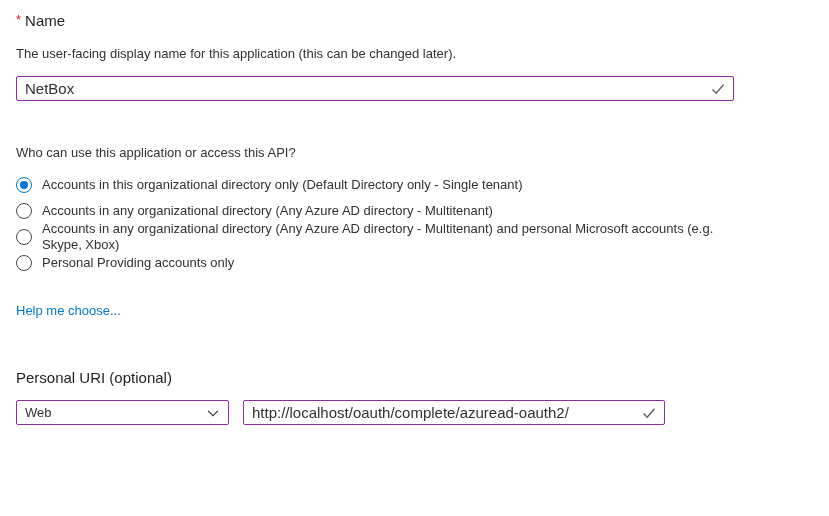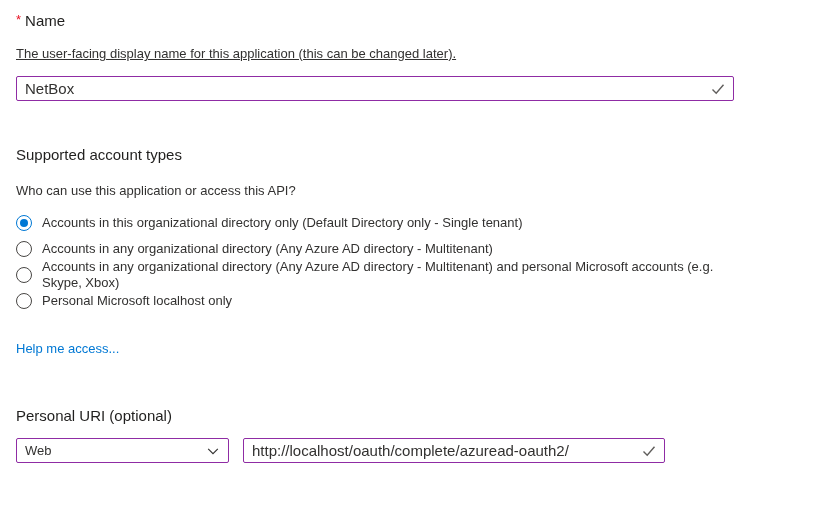--- a/index.html
+++ b/index.html
@@ -21,21 +21,21 @@
   }
   .page{padding:10px 16px 0 16px;width:750px;}
 
   .section-title{
     font-size:15px;
     font-weight:400;
     color:#201f1e;
     line-height:20px;
   }
   .required-marker{color:var(--required-red);margin-right:4px;font-size:13px;vertical-align:2px;}
-  .desc{margin-top:14px;line-height:18px;color:var(--text);text-decoration:underline;}
+  .desc{margin-top:14px;line-height:18px;color:var(--text);}
 
   .input-wrap{position:relative;}
   .text-input{
     width:100%;
     height:25px;
     border:1px solid var(--accent-purple);
     border-radius:2px;
     padding:0 28px 0 8px;
     font-family:"Liberation Sans","DejaVu Sans",sans-serif;
     font-size:15px;
@@ -131,43 +131,42 @@
     <div class="desc">The user-facing display name for this application (this can be changed later).</div>
     <div class="input-wrap name-input-wrap">
       <input class="text-input" type="text" value="NetBox" style="">
       <svg class="input-check" viewBox="0 0 16 16">
         <path d="M2.5 8.5 L6.2 12.2 L13.5 3.8" fill="none" stroke="#605e5c" stroke-width="1.4"></path>
       </svg>
     </div>
   </div>
 
   <div class="account-section">
-    <div class="section-title">Supported account types</div>
     <div class="question">Who can use this application or access this API?</div>
 
     <div class="radio-group">
       <div class="radio-row selected">
         <span class="radio-circle"></span>
         <span class="radio-label">Accounts in this organizational directory only (Default Directory only - Single tenant)</span>
       </div>
       <div class="radio-row">
         <span class="radio-circle"></span>
         <span class="radio-label">Accounts in any organizational directory (Any Azure AD directory - Multitenant)</span>
       </div>
       <div class="radio-row">
         <span class="radio-circle"></span>
         <span class="radio-label">Accounts in any organizational directory (Any Azure AD directory - Multitenant) and personal Microsoft accounts (e.g. Skype, Xbox)</span>
       </div>
       <div class="radio-row">
         <span class="radio-circle"></span>
-        <span class="radio-label">Personal Microsoft localhost only</span>
+        <span class="radio-label">Personal Providing accounts only</span>
       </div>
     </div>
 
-    <a class="help-link" href="#">Help me access...</a>
+    <a class="help-link" href="#">Help me choose...</a>
   </div>
 
   <div class="redirect-section">
     <div class="section-title">Personal URI (optional)</div>
 
     <div class="redirect-row">
       <div class="platform-select">
         <span>Web</span>
         <svg class="select-chevron" viewBox="0 0 16 16">
           <path d="M2.5 5.5 L8 11 L13.5 5.5" fill="none" stroke="#323130" stroke-width="1.3"></path>

